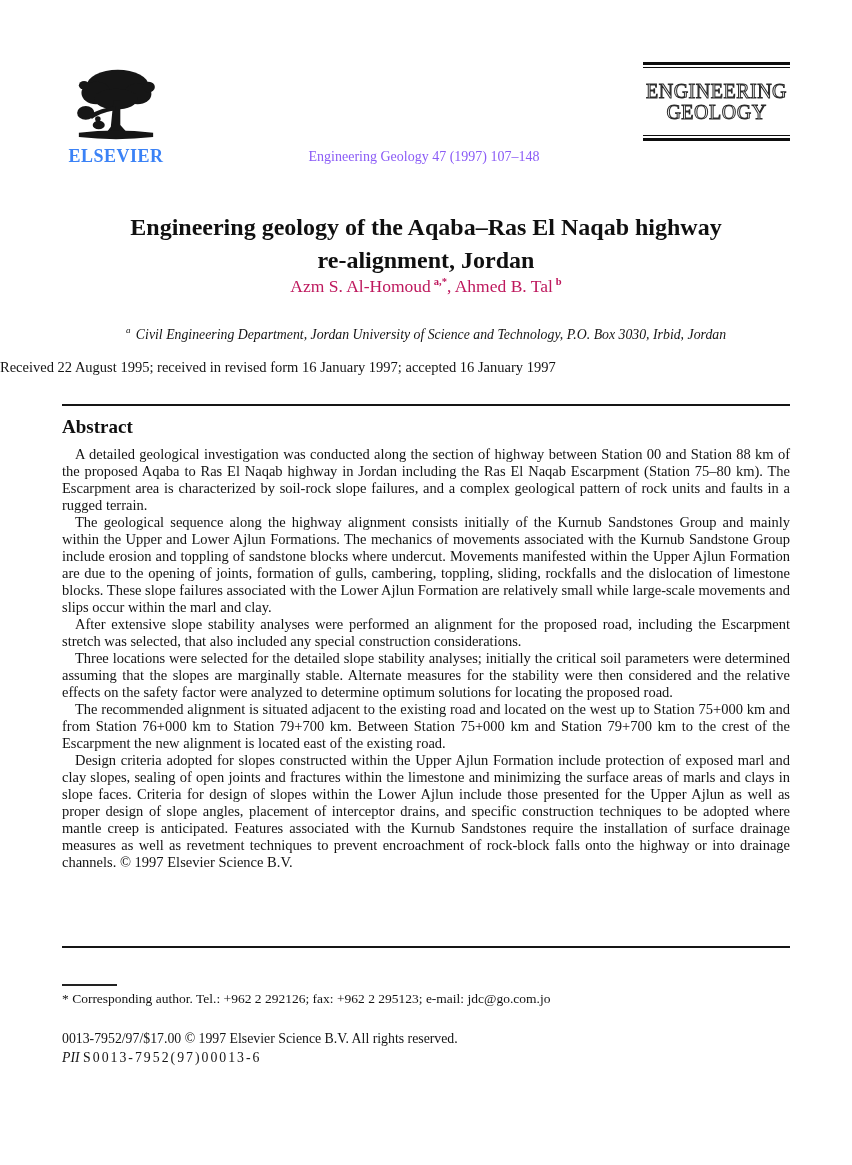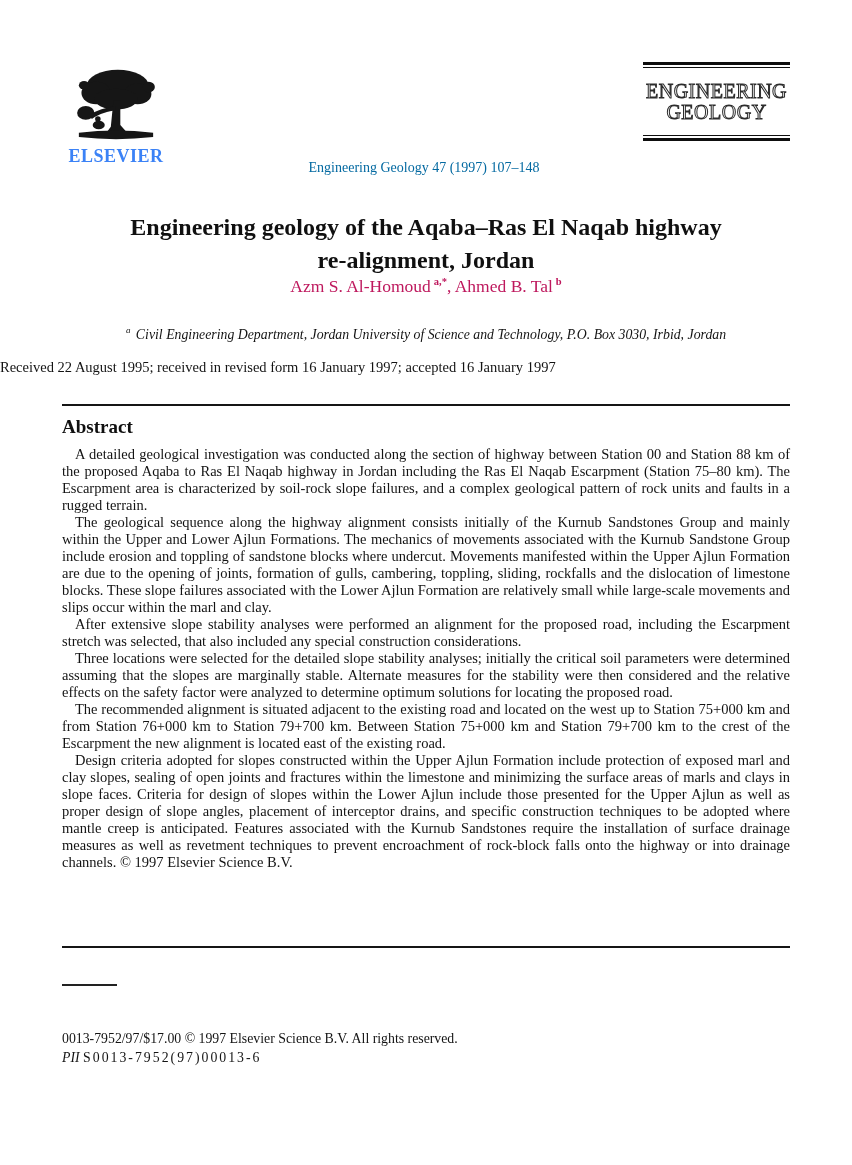--- a/index.html
+++ b/index.html
@@ -26,22 +26,21 @@
     font-size: 18px;
     font-weight: bold;
     letter-spacing: 0.5px;
     color: #3b82f6;
   }
   .citation {
     position: absolute;
     left: 0; right: 4px; top: 149px;
     text-align: center;
     font-size: 14px;
-    color: #0369a1;
-    margin-top: 11px;
+    color: #8b5cf6;
   }
   .journal-box {
     position: absolute;
     right: 62px; top: 62px;
     width: 147px;
   }
   .jr { width: 100%; background: #0e0e0e; }
   .jr-thick { height: 3px; }
   .jr-thin  { height: 1px; margin-top: 2px; }
   .jr-thin-b { height: 1px; }
@@ -224,19 +223,20 @@
     <p>After extensive slope stability analyses were performed an alignment for the proposed road, including the Escarpment stretch was selected, that also included any special construction considerations.</p>
     <p>Three locations were selected for the detailed slope stability analyses; initially the critical soil parameters were determined assuming that the slopes are marginally stable. Alternate measures for the stability were then considered and the relative effects on the safety factor were analyzed to determine optimum solutions for locating the proposed road.</p>
     <p>The recommended alignment is situated adjacent to the existing road and located on the west up to Station 75+000 km and from Station 76+000 km to Station 79+700 km. Between Station 75+000 km and Station 79+700 km to the crest of the Escarpment the new alignment is located east of the existing road.</p>
     <p>Design criteria adopted for slopes constructed within the Upper Ajlun Formation include protection of exposed marl and clay slopes, sealing of open joints and fractures within the limestone and minimizing the surface areas of marls and clays in slope faces. Criteria for design of slopes within the Lower Ajlun include those presented for the Upper Ajlun as well as proper design of slope angles, placement of interceptor drains, and specific construction techniques to be adopted where mantle creep is anticipated. Features associated with the Kurnub Sandstones require the installation of surface drainage measures as well as revetment techniques to prevent encroachment of rock-block falls onto the highway or into drainage channels. © 1997 Elsevier Science B.V.</p>
   </div>
 
 
   <div class="rule rule-bottom"></div>
 
   <div class="footnote-rule"></div>
+  <div class="footnote">* Corresponding author. Tel.: +962 2 292126; fax: +962 2 295123; e-mail: jdc@go.com.jo</div>
 
   <div class="imprint">
     <div>0013-7952/97/$17.00 © 1997 Elsevier Science B.V. All rights reserved.</div>
     <div><span class="pii-label">PII</span> <span class="pii-code">S0013-7952(97)00013-6</span></div>
   </div>
 
 </div>
 
 </body></html>

